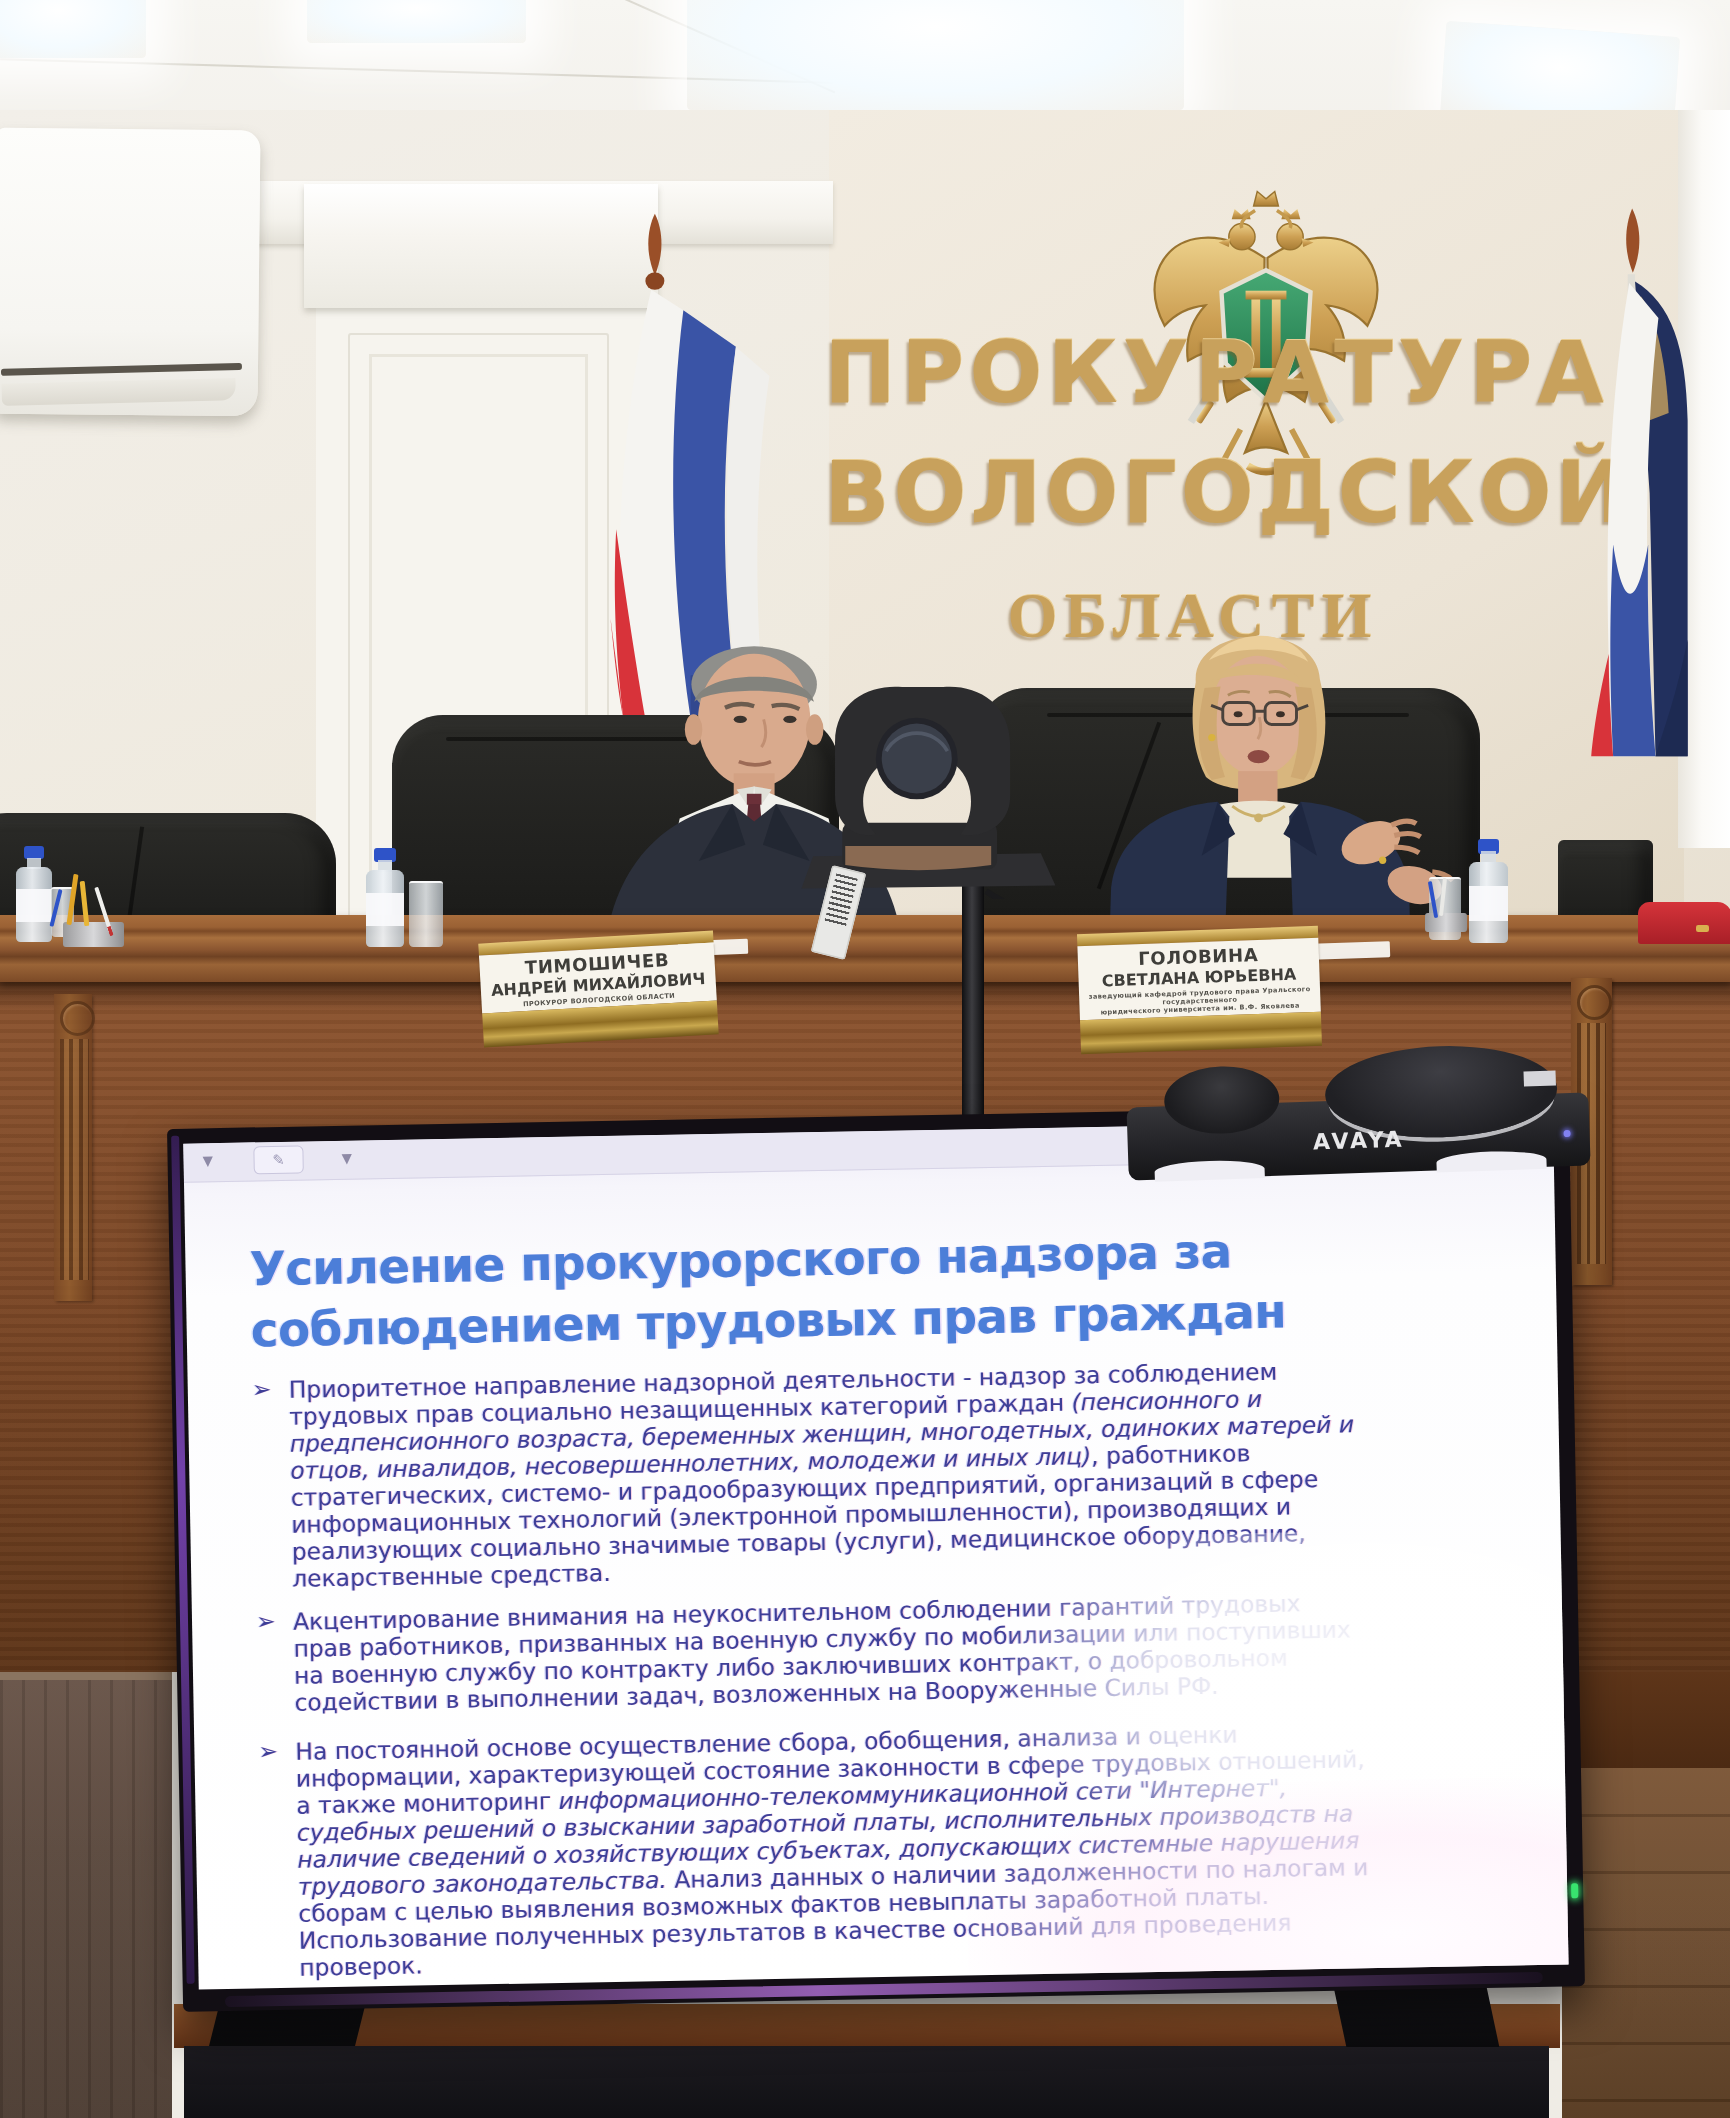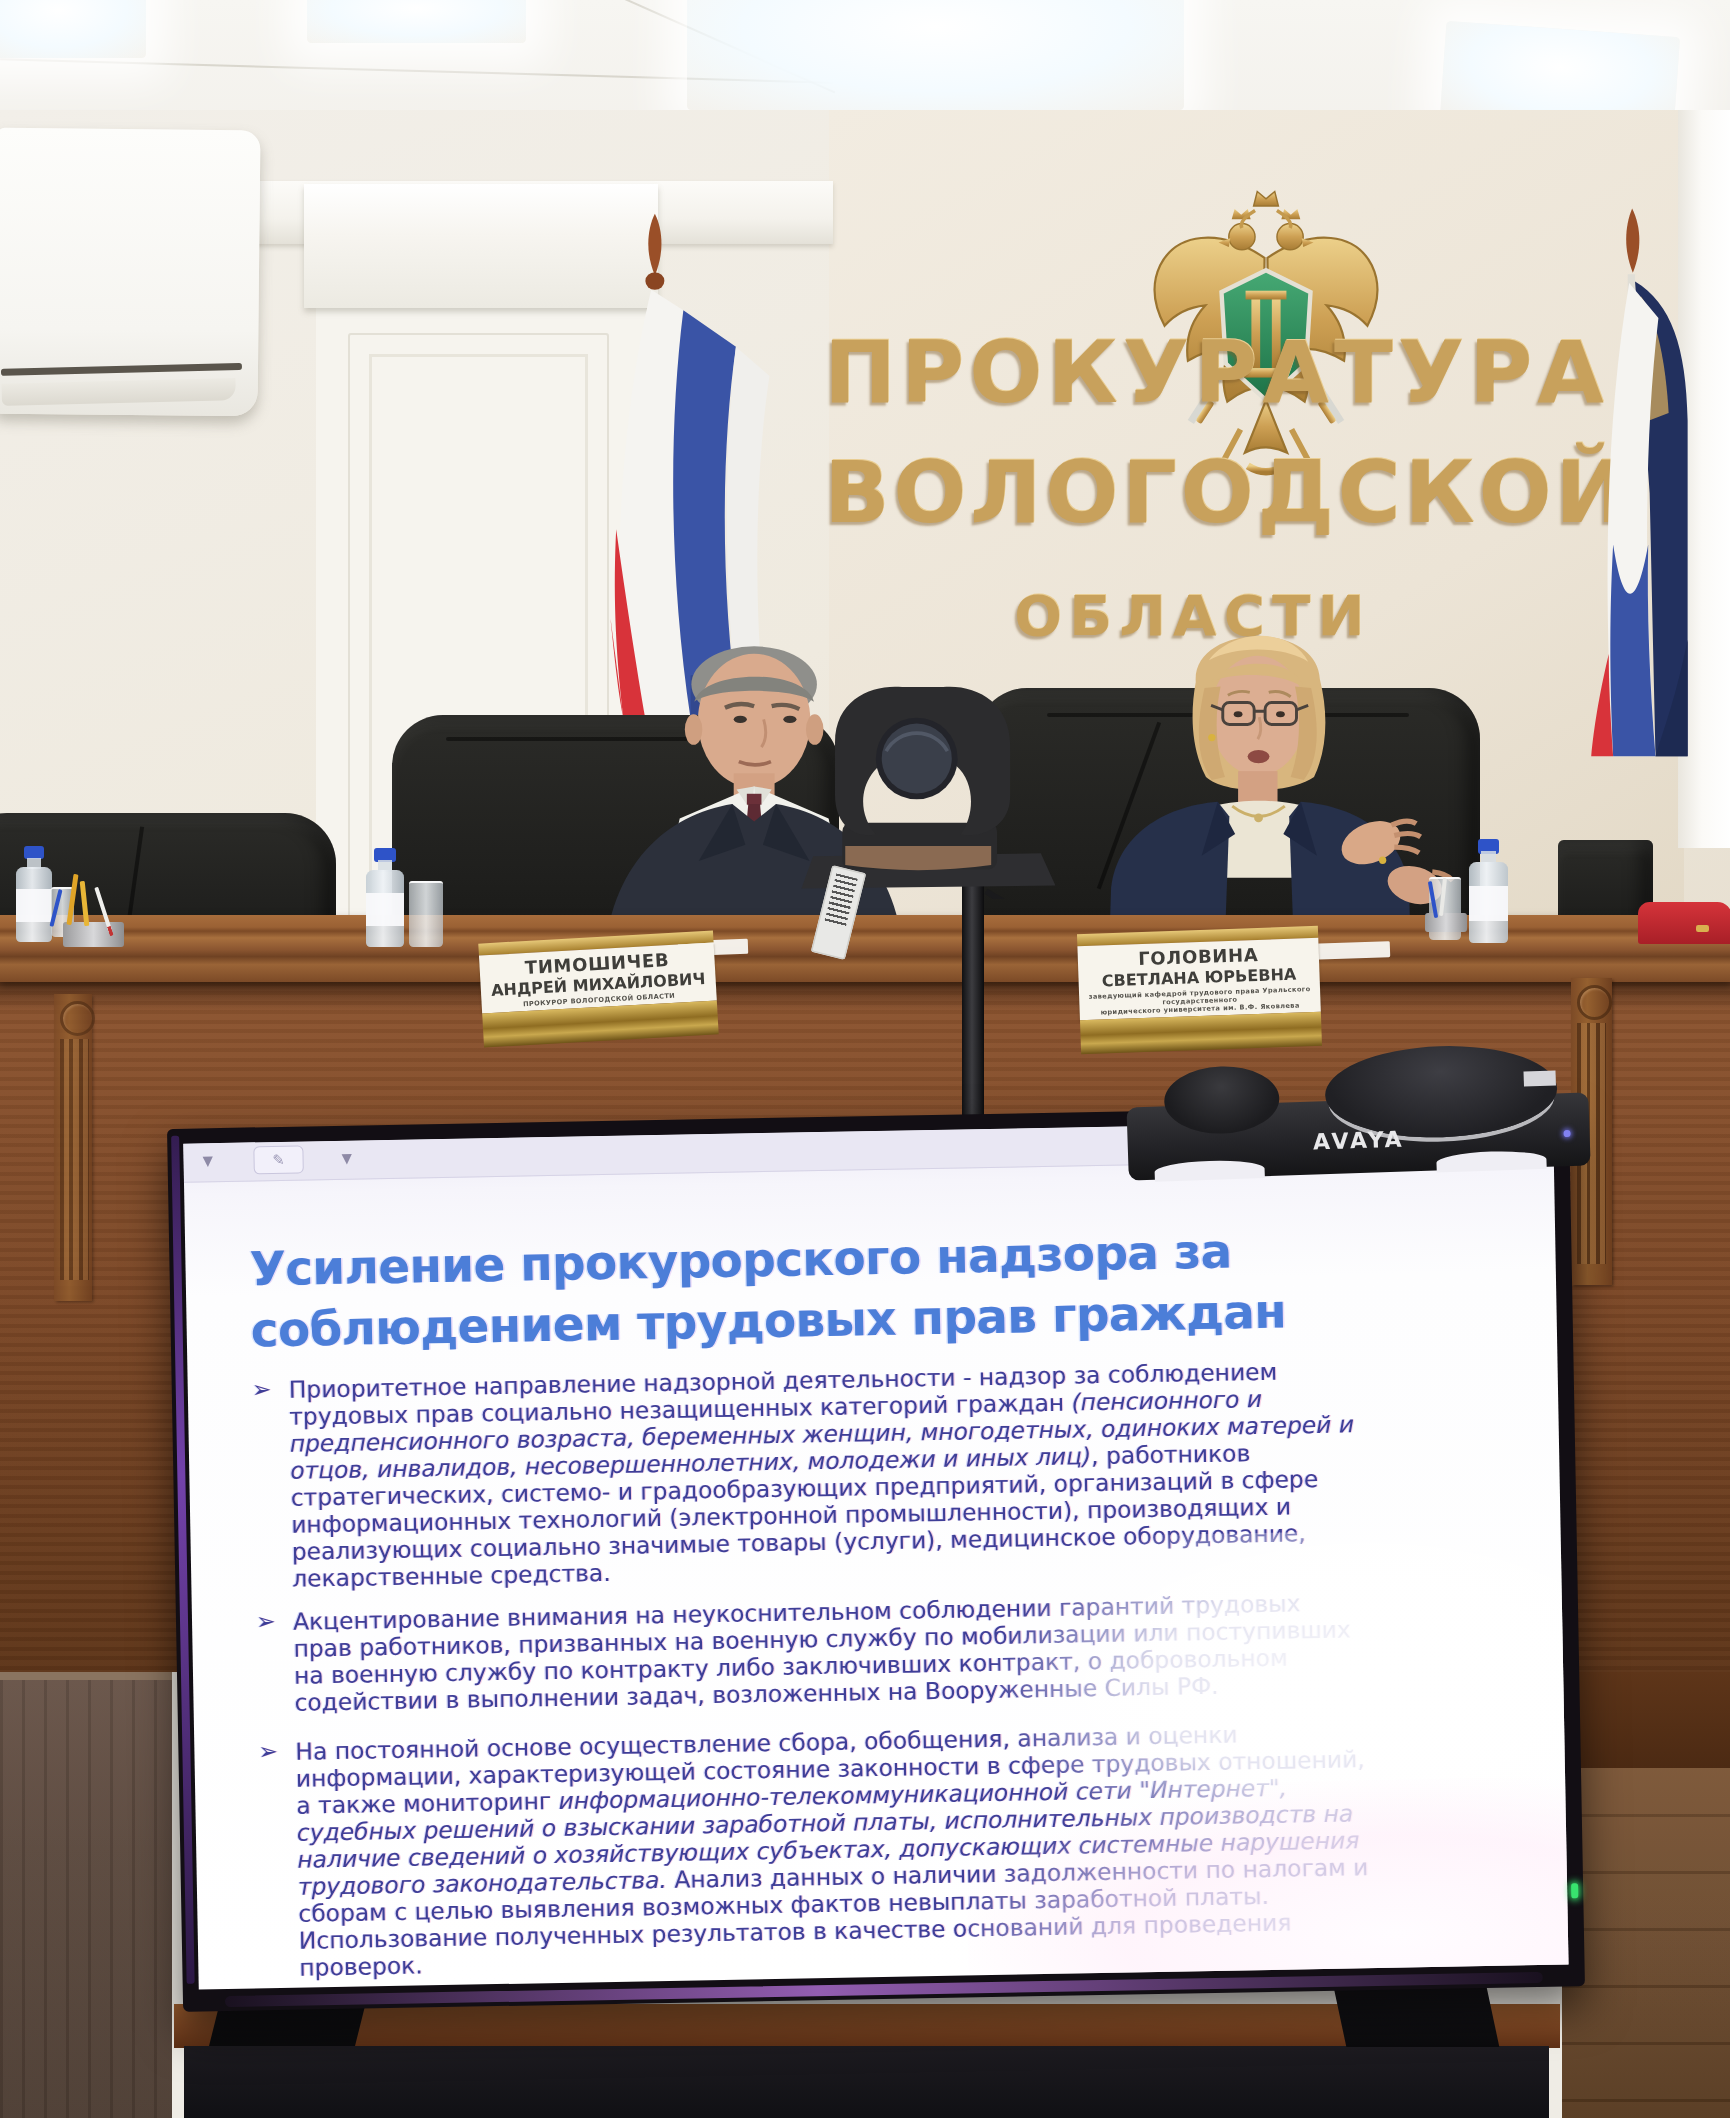--- a/index.html
+++ b/index.html
@@ -37,21 +37,21 @@
   .ac-vent{position:absolute;left:5.8px;bottom:42px;width:241px;height:7.3px;background:#5a554c;
     border-radius:2.9px;transform:rotate(-2deg);}
   .ac-foot{position:absolute;left:7.3px;bottom:11.7px;width:234px;height:22px;
     background:linear-gradient(180deg,#eceae3,#dcd9d0);border-radius:0 0 14.6px 5.8px;transform:rotate(-2deg);}
 
   
   .sign-text{left:824px;top:314px;width:738px;text-align:center;z-index:7;color:#c8a15c;
     font-weight:bold;text-shadow:-2.2px 2.9px 2.2px rgba(125,92,42,.45),0.7px -0.7px 0 #e9cd92;}
   .sign-line1{font-size:86px;letter-spacing:5.1px;line-height:117px;}
   .sign-line2{font-size:86px;letter-spacing:3.7px;line-height:123px;}
-  .sign-line3{font-size:56px;letter-spacing:7.3px;line-height:124px;}
+  .sign-line3{font-size:64px;letter-spacing:7.3px;line-height:124px;font-family:Liberation Serif, serif;}
   .emblem{left:1131px;top:181px;width:270px;height:307px;z-index:7;}
 
   
   .flag{z-index:10;}
 
   
   .chair{background:linear-gradient(180deg,#2b2b28 0%,#1f1f1d 60%,#161614 100%);
     border-radius:51px 51px 7.3px 7.3px;z-index:15;
     box-shadow:inset 0 10.2px 13px rgba(255,255,255,.05), inset -13px 0 17.5px rgba(0,0,0,.45);}
   .chair-seam{position:absolute;background:rgba(0,0,0,.45);}

